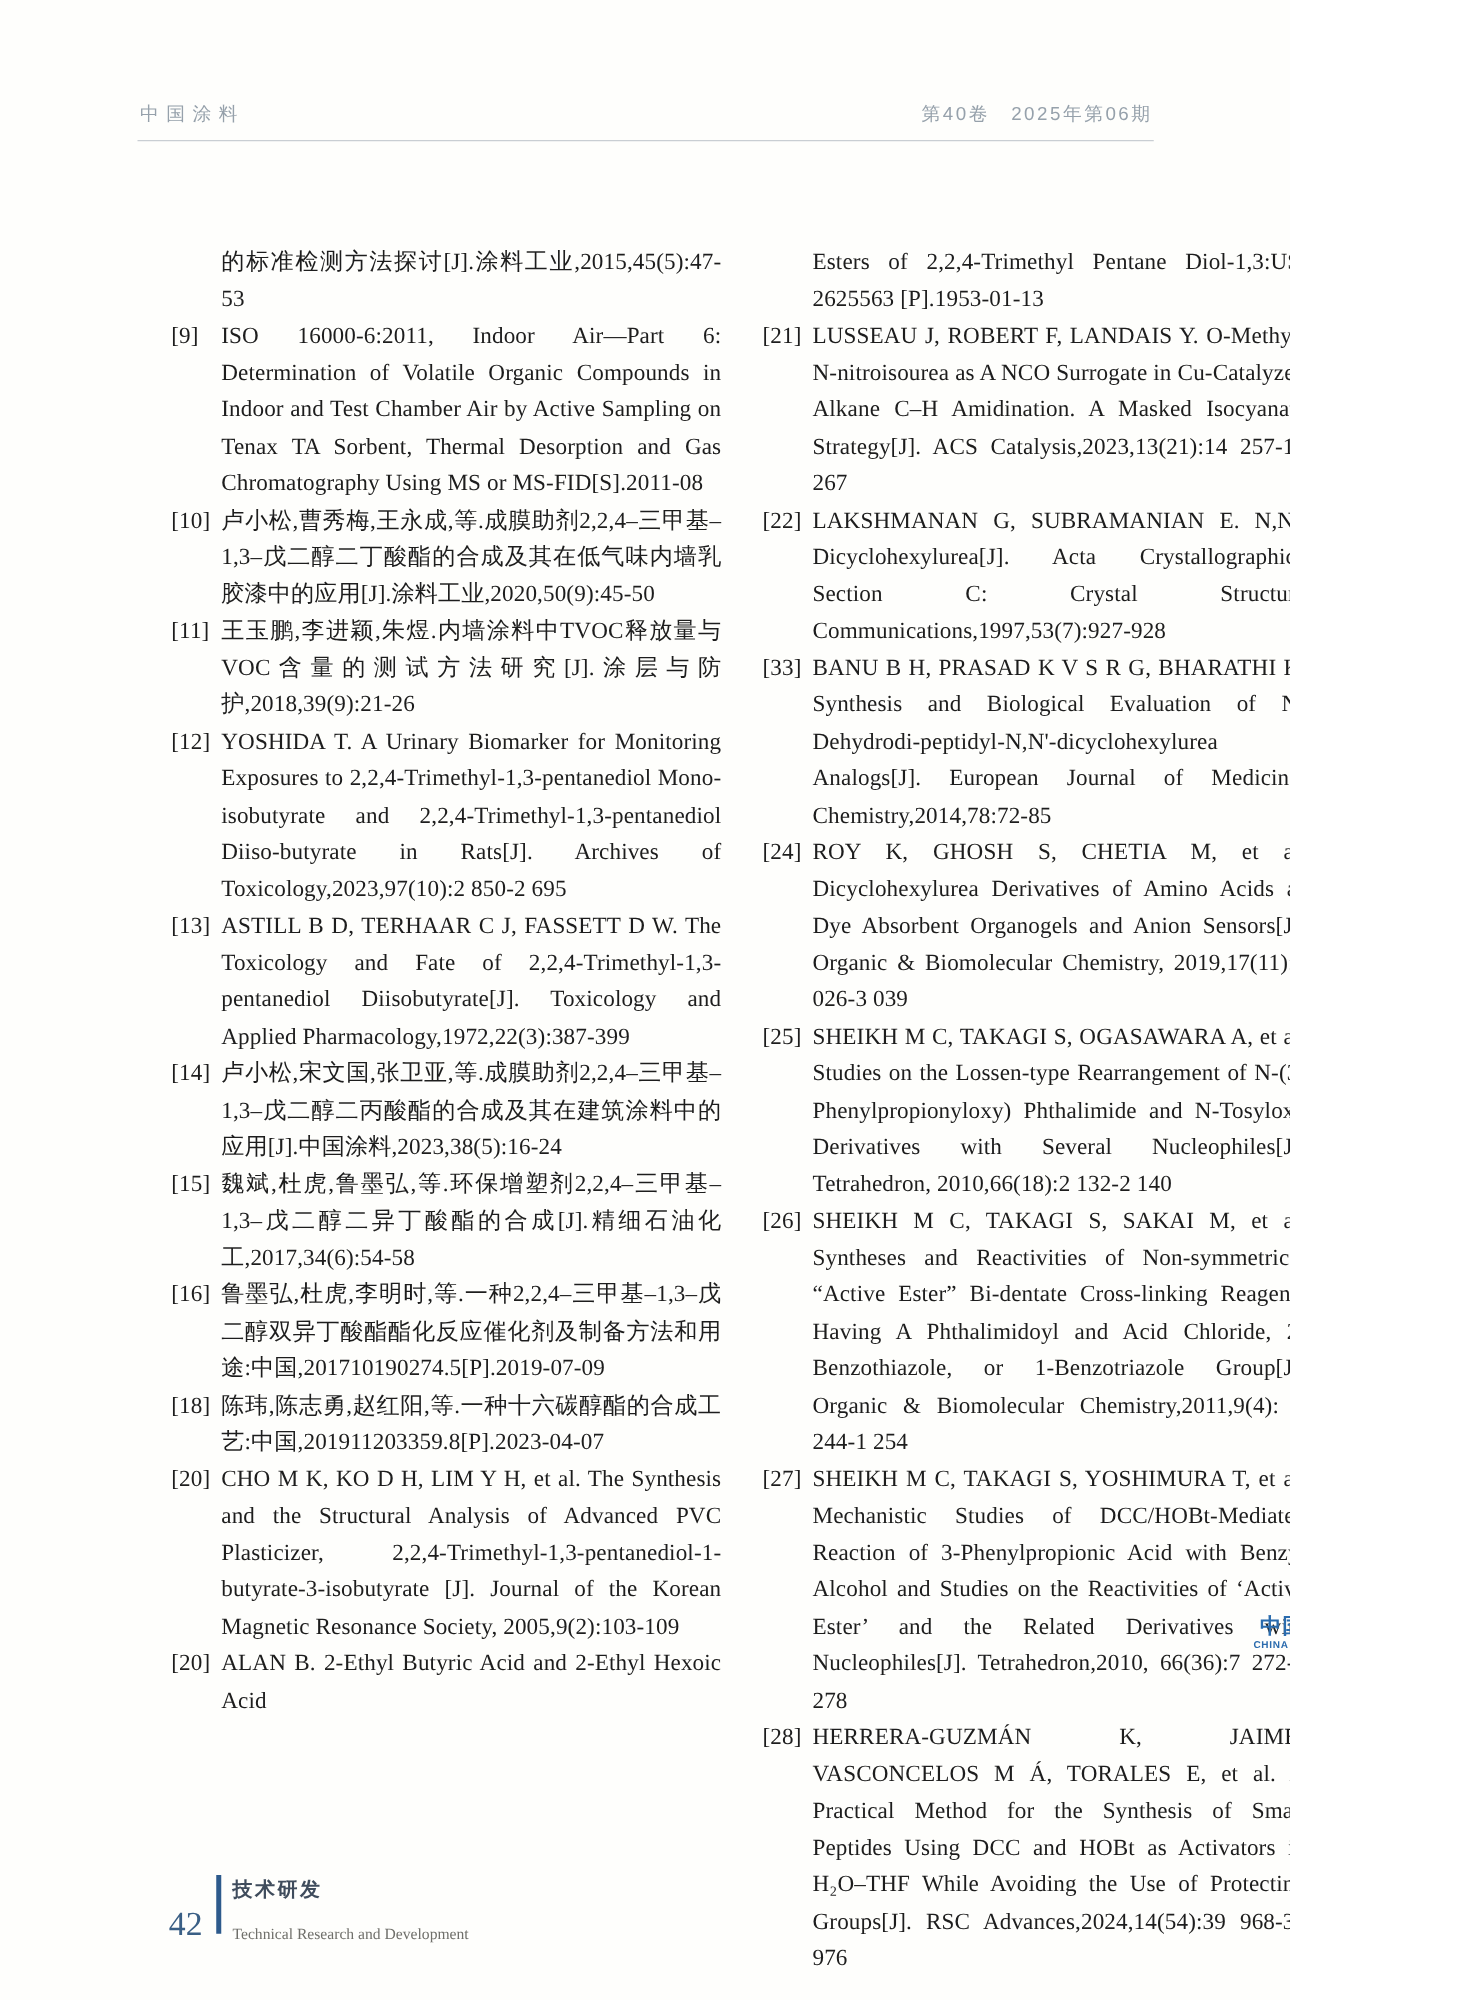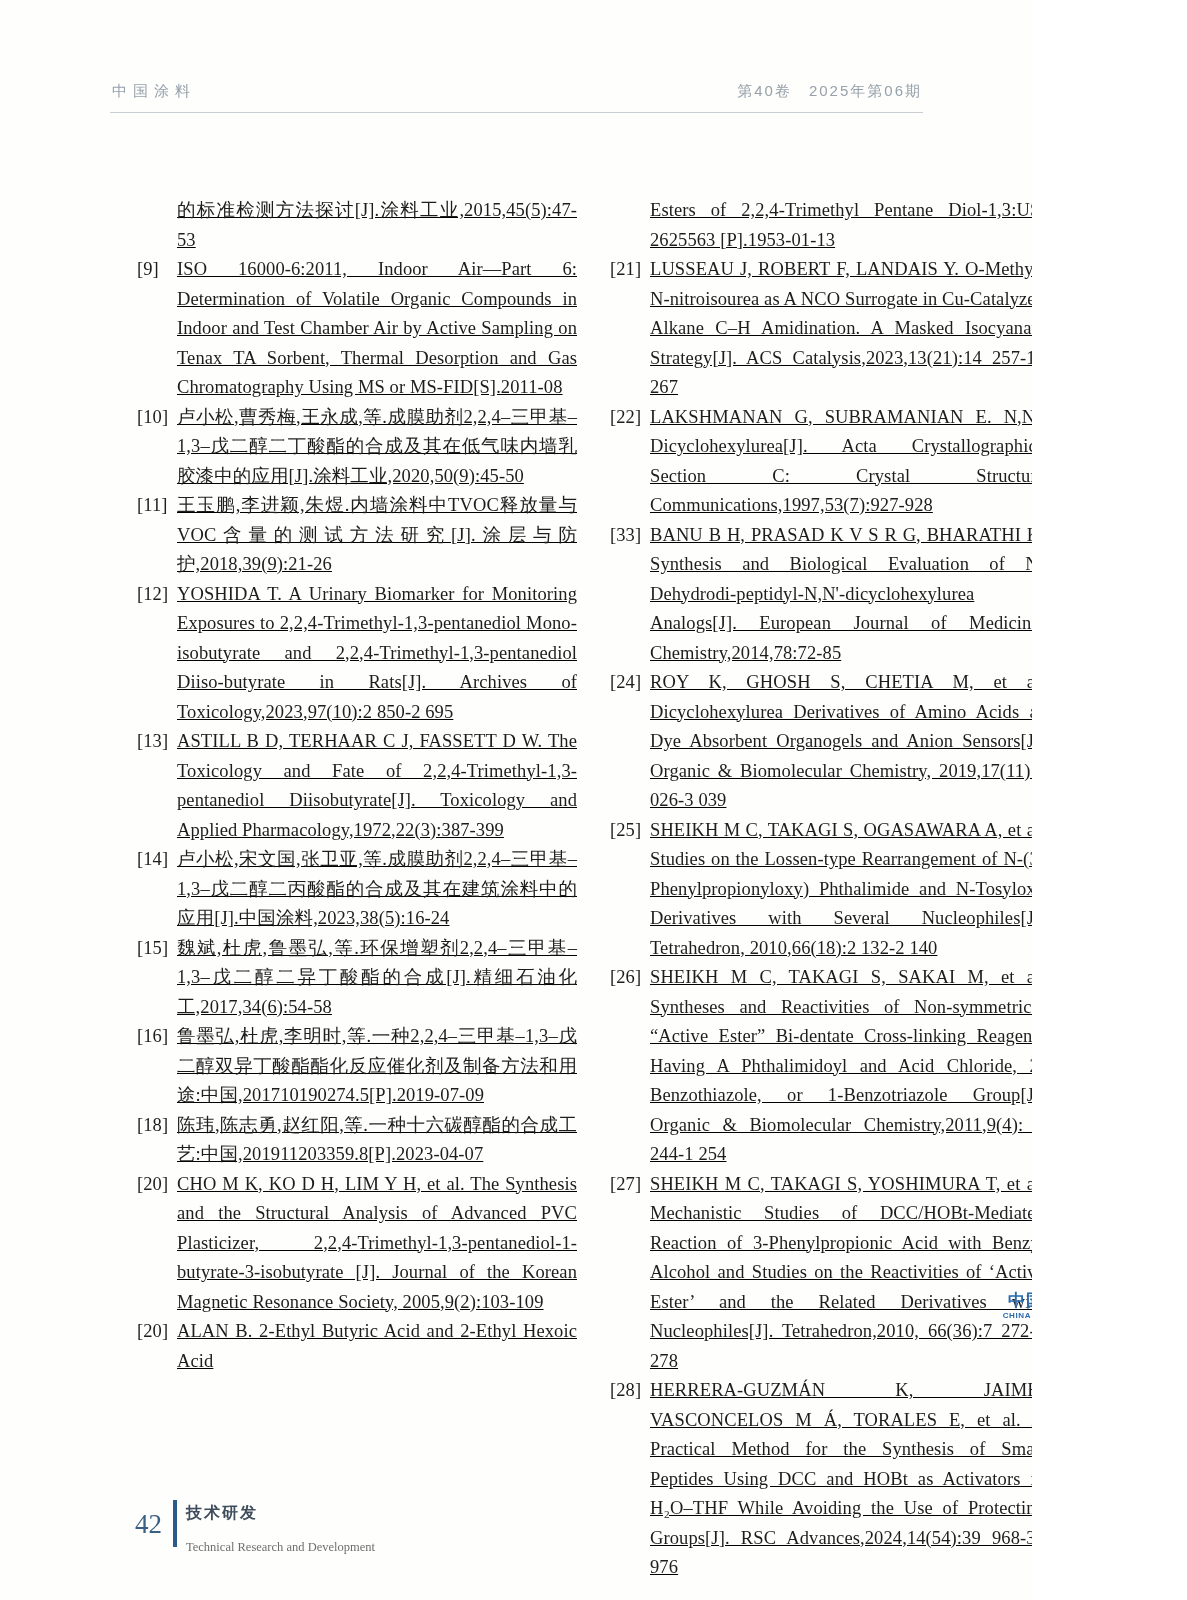--- a/index.html
+++ b/index.html
@@ -38,21 +38,21 @@
 
   
   .columns {
     position: absolute;
     left: 137px;
     top: 196px;
     width: 908px;
     display: flex;
     gap: 33px;
   }
-  .col { width: 440px; text-decoration: underline; }
+  .col { width: 440px; }
   .col.right { width: 435px; }
   .ref {
     position: relative;
     padding-left: 40px;
     text-align: justify;
     font-size: 18.5px;
     line-height: 29.5px;
     color: #1d1d1d;
     letter-spacing: 0.1px;
   }
@@ -80,21 +80,21 @@
   .page-footer {
     position: absolute;
     left: 135px;
     top: 1500px;
     display: flex;
     align-items: flex-start;
   }
   .page-number {
     font-size: 27px;
     color: #3a5f85;
-    margin-top: 9px;
+    margin-top: 24px;
     font-family: "Liberation Serif", "DejaVu Serif", serif;
   }
   .footer-bar {
     width: 4px;
     height: 47px;
     background: #2d5a8c;
     margin: 0 9px 0 11px;
   }
   .section-cn {
     font-size: 16px;

